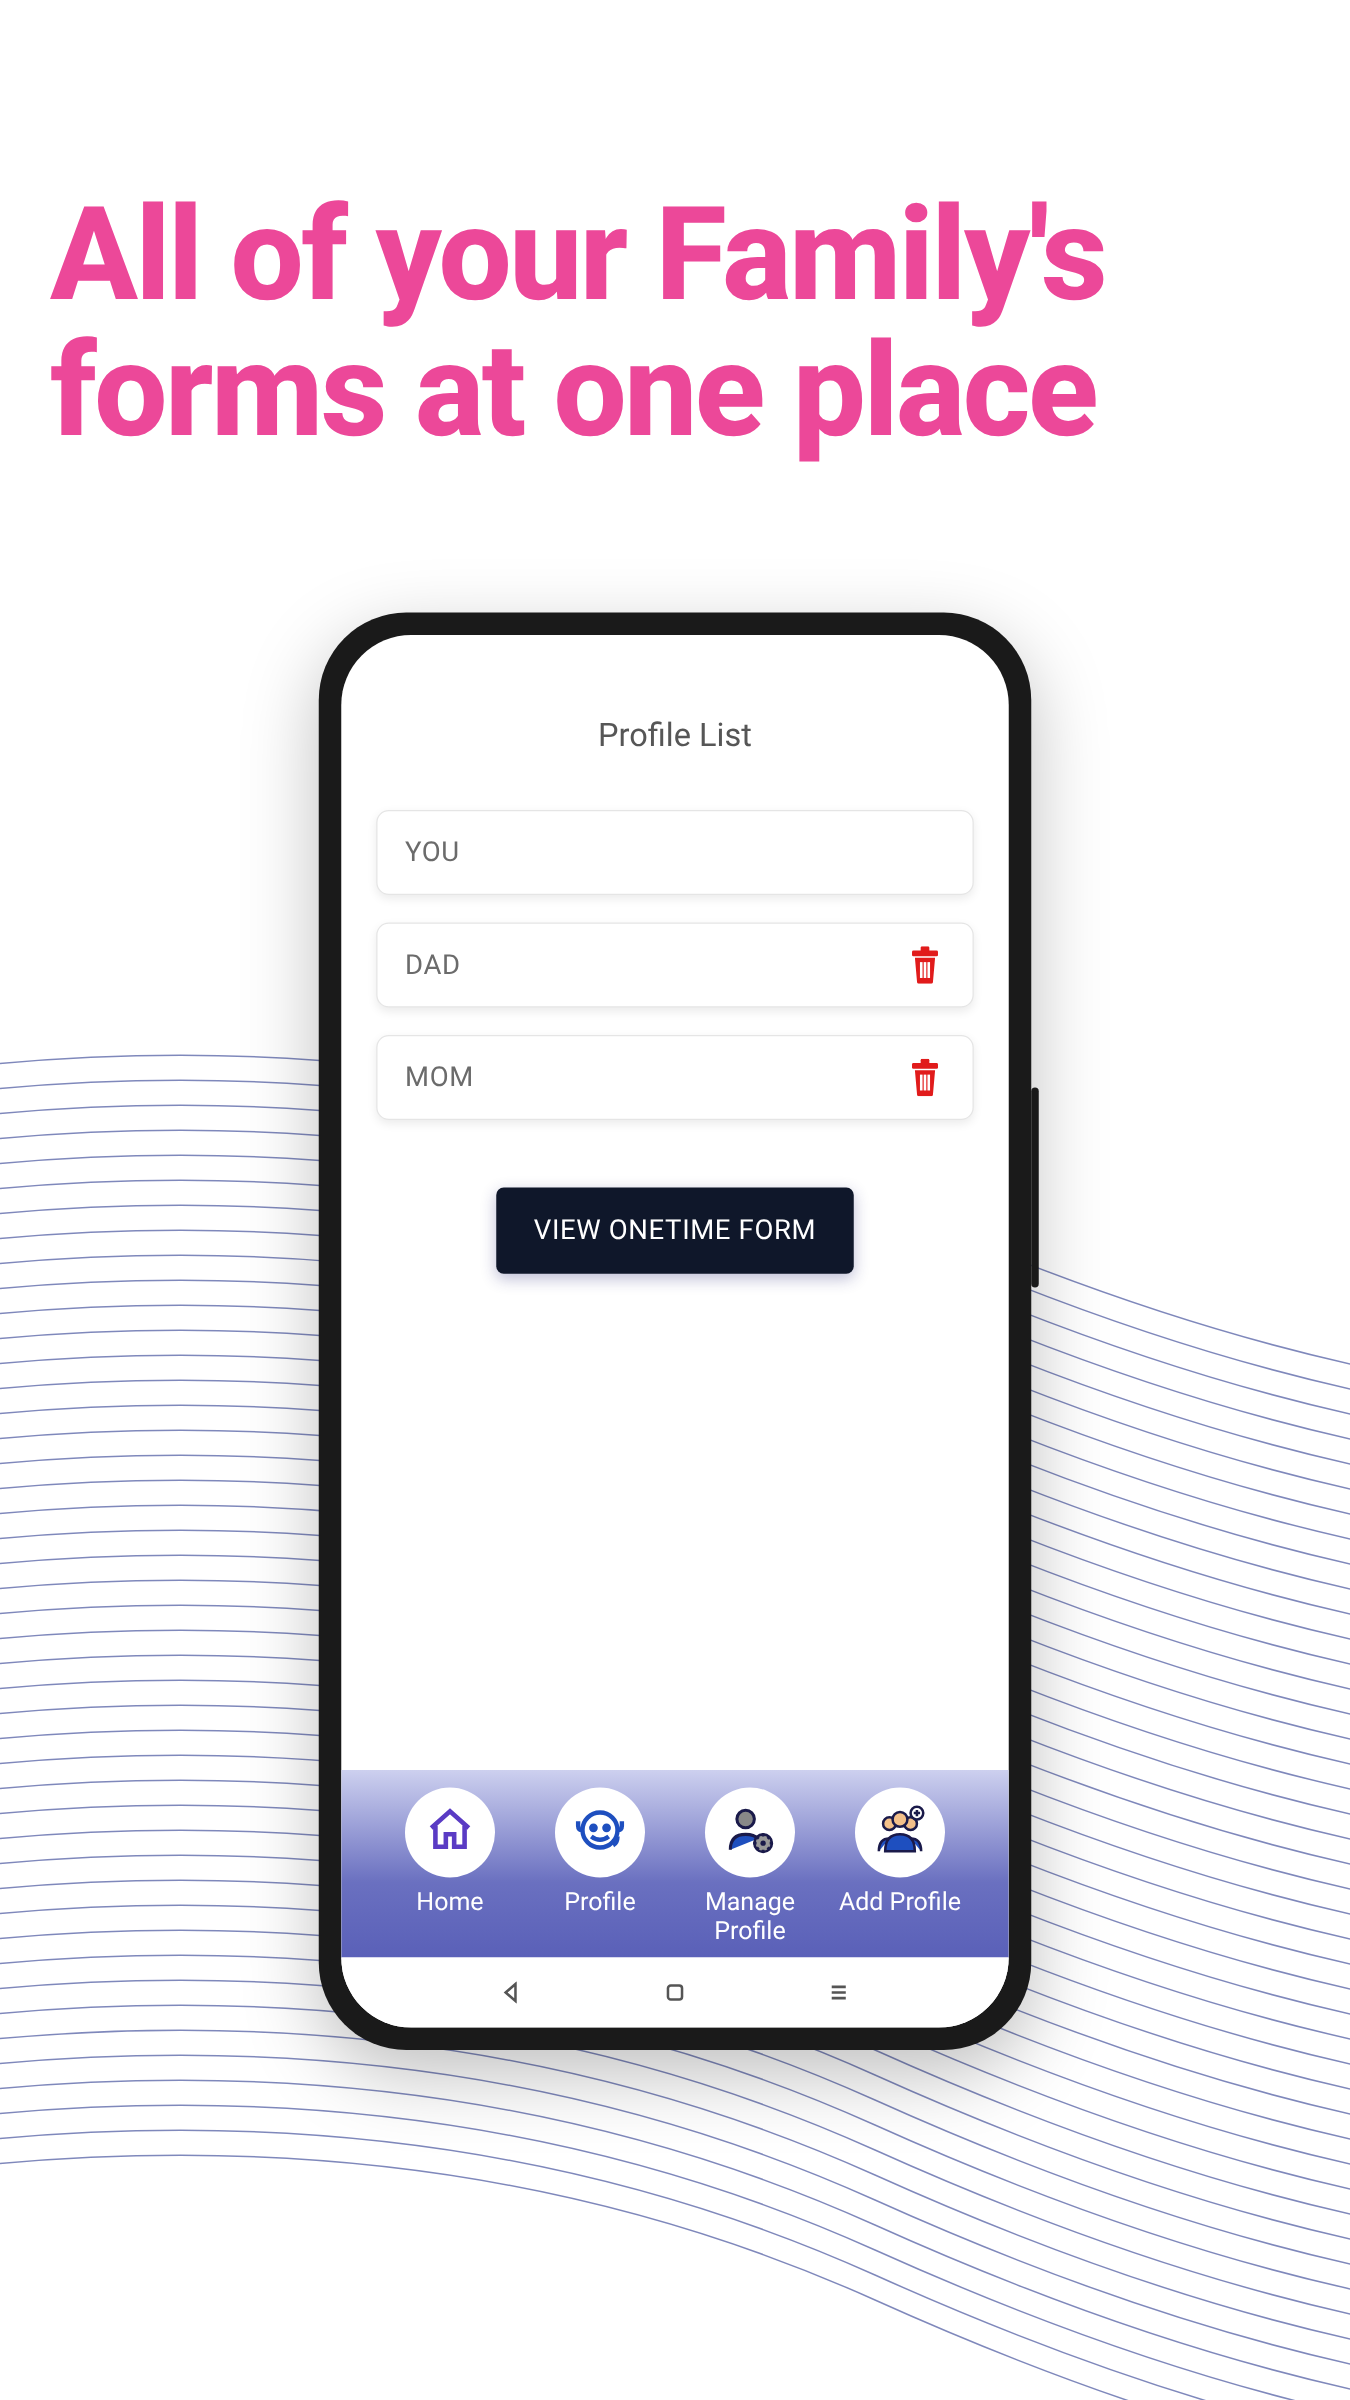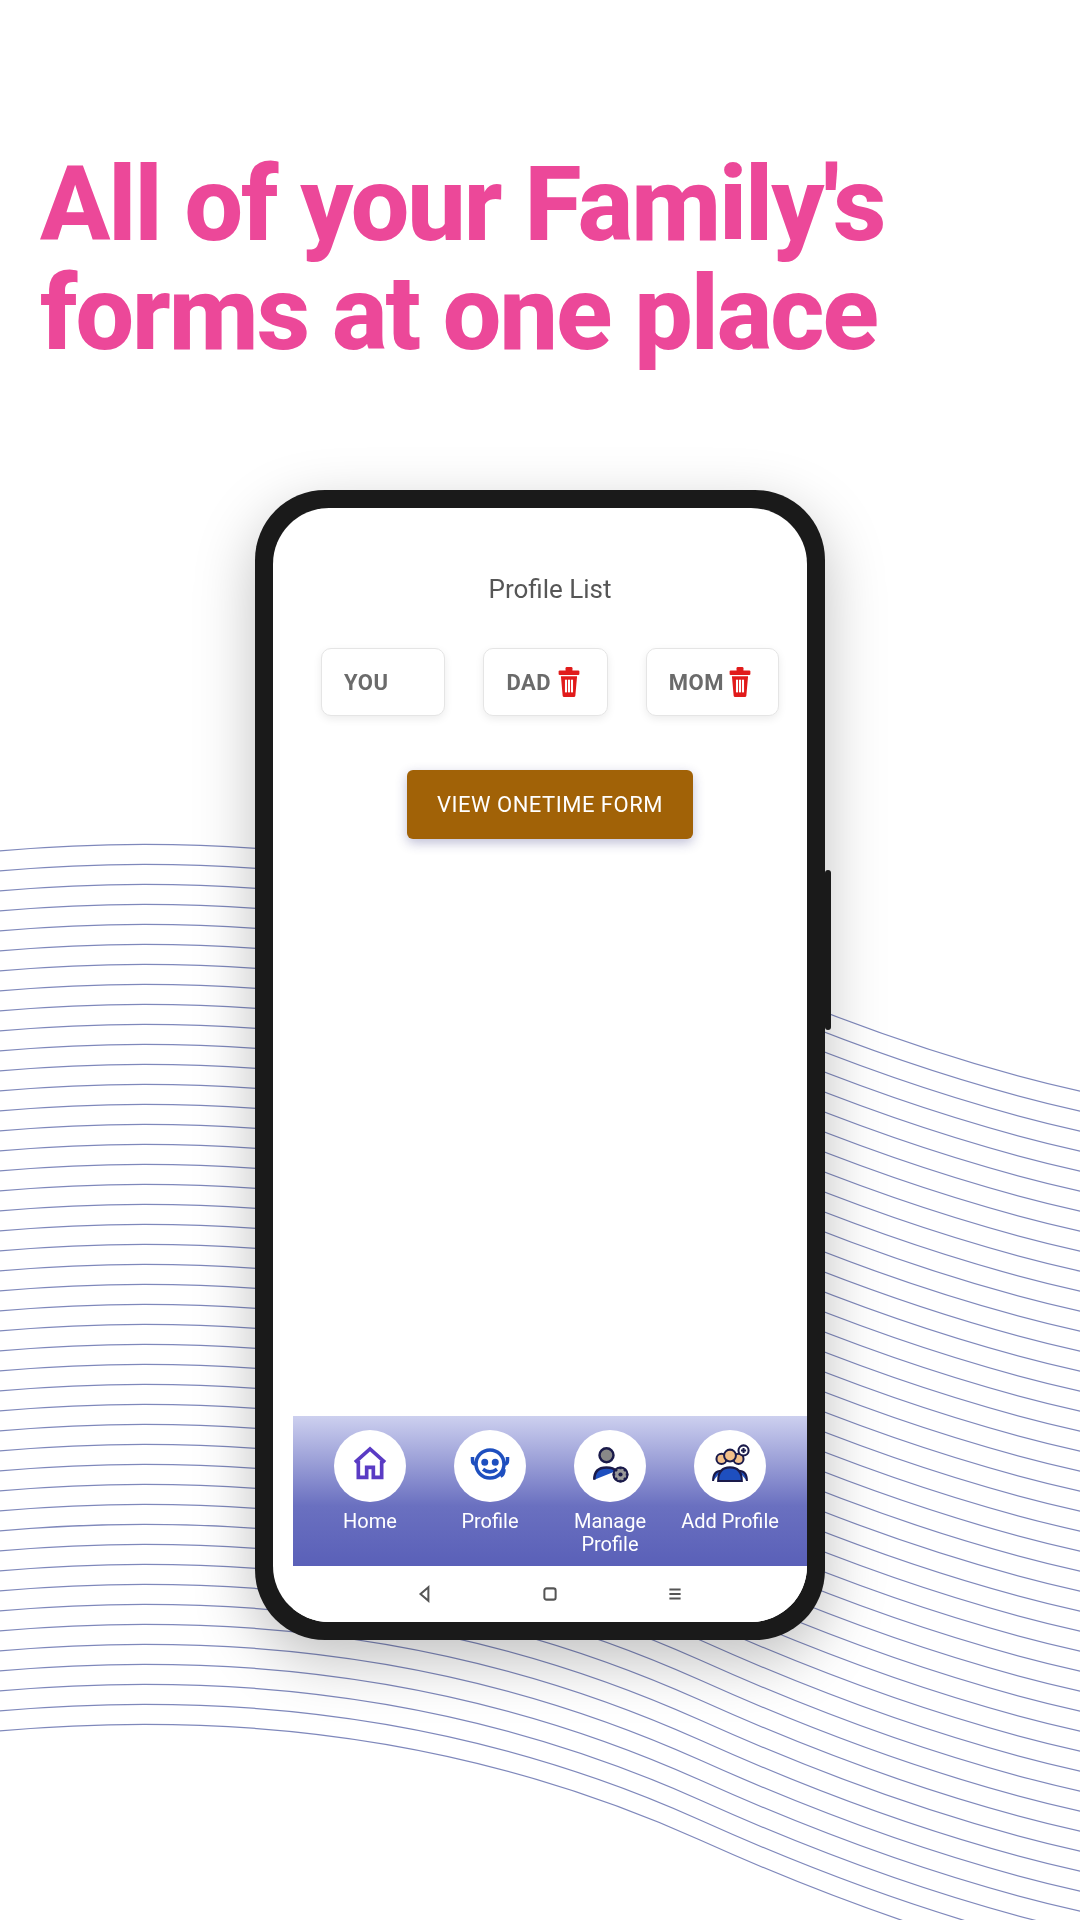--- a/index.html
+++ b/index.html
@@ -65,44 +65,42 @@
 
 .screen {
   background: #ffffff;
   width: 100%;
   height: 100%;
   border-radius: 56px;
   overflow: hidden;
   display: flex;
   flex-direction: column;
   position: relative;
-  padding-left: 20px;
 }
 
 .screen-content {
   flex: 1;
   padding: 50px 28px 0;
   display: flex;
   flex-direction: column;
   align-items: center;
 }
 
 .screen-title {
   font-size: 26px;
   color: #565656;
   margin-bottom: 44px;
   margin-top: 16px;
 }
 
 .profile-list {
   width: 100%;
   display: flex;
-  flex-direction: row;
-  gap: 38px;
-  font-weight: bold;
+  flex-direction: column;
+  gap: 22px;
 }
 
 .profile-row {
   width: 100%;
   background: #fff;
   border: 1px solid #e5e5e5;
   border-radius: 10px;
   box-shadow: 0 3px 8px rgba(0,0,0,.08);
   height: 68px;
   display: flex;
@@ -121,21 +119,21 @@
   width: 32px;
   height: 32px;
   display: flex;
   align-items: center;
   justify-content: center;
   cursor: pointer;
 }
 
 .view-form-btn {
   margin-top: 54px;
-  background: #a16207;
+  background: #0f172a;
   color: #fff;
   font-size: 22px;
   letter-spacing: .5px;
   padding: 22px 30px;
   border-radius: 6px;
   box-shadow: 0 4px 12px rgba(40,40,120,.3);
   cursor: pointer;
 }
 
 .bottom-nav {

